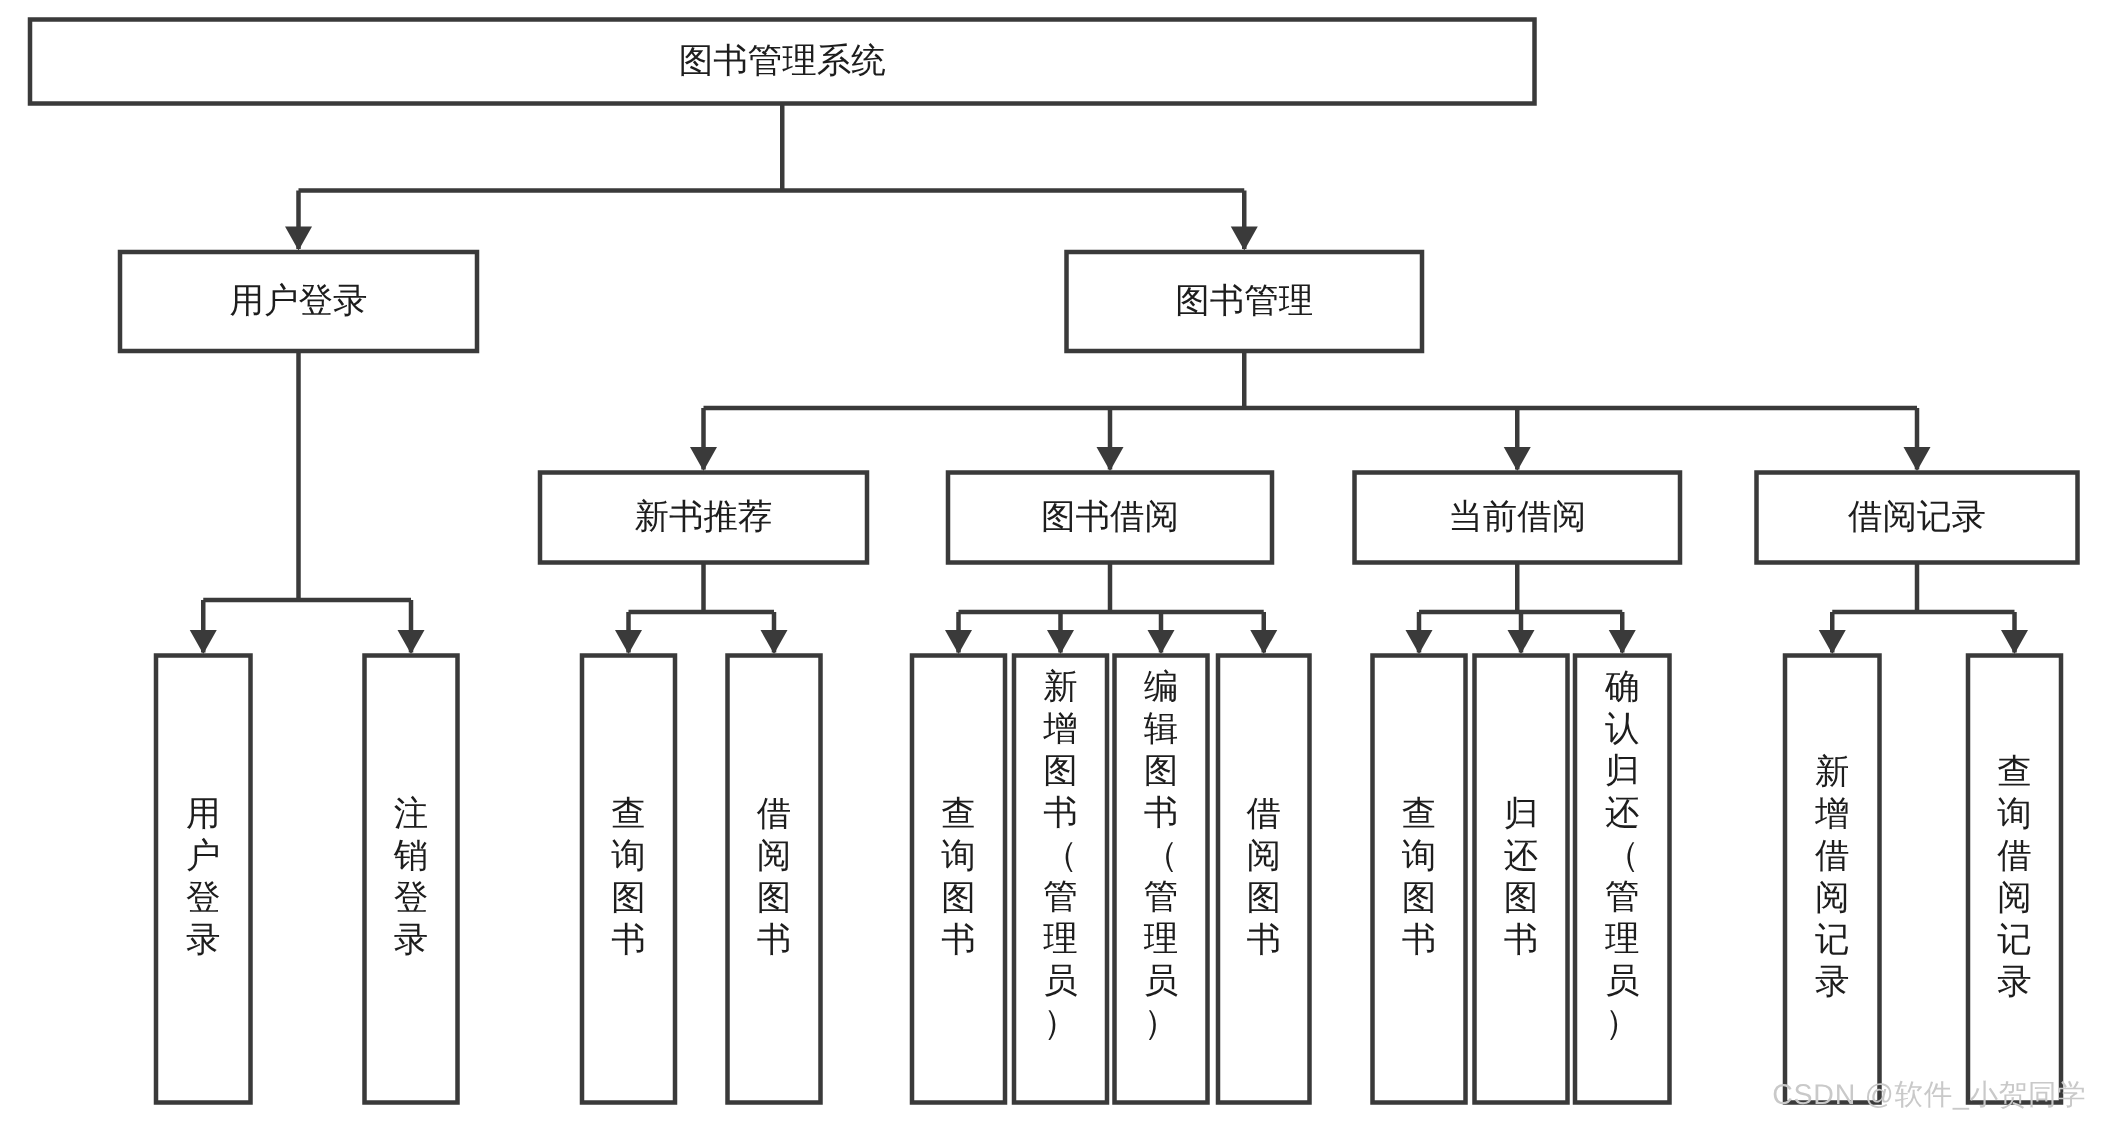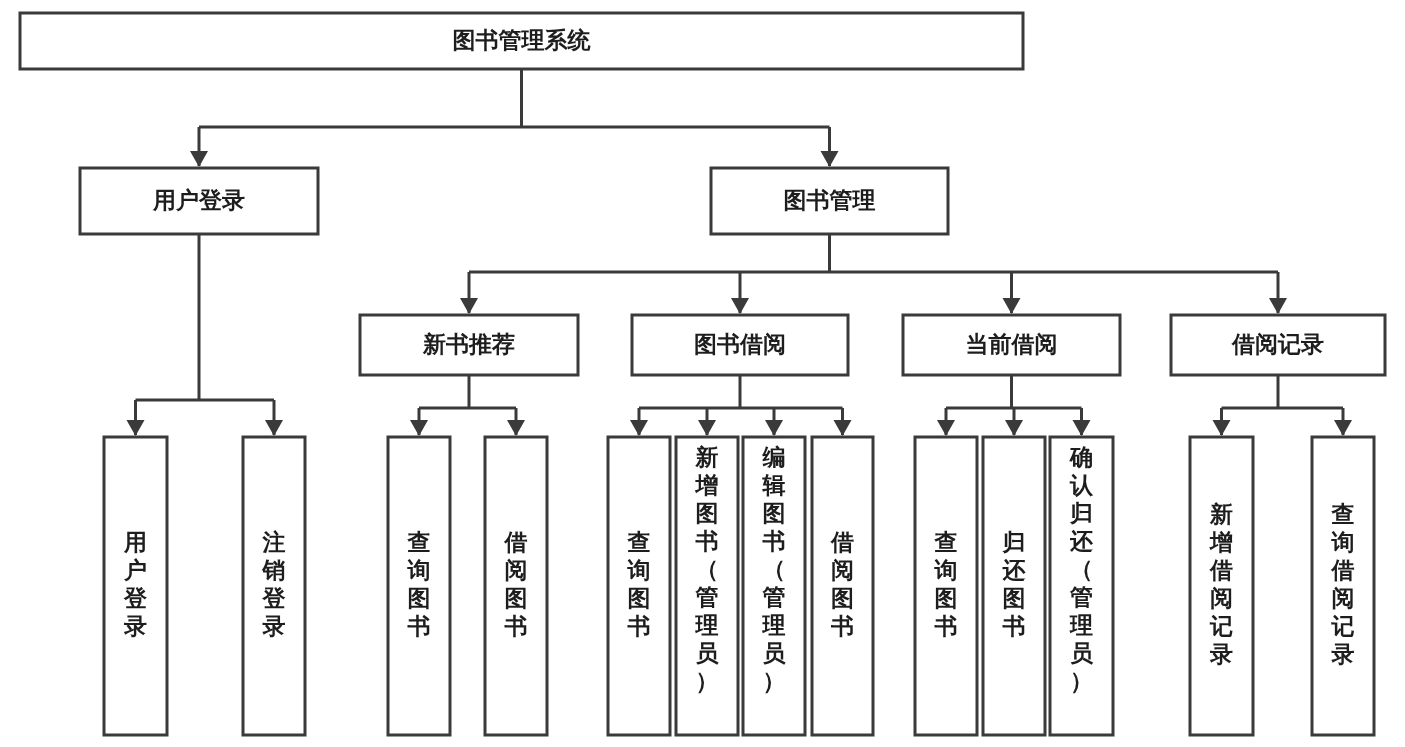--- a/index.html
+++ b/index.html
@@ -11,21 +11,20 @@
     width: 1405px;
     height: 747px;
     font-family: "Liberation Sans", "DejaVu Sans", sans-serif;
     overflow: hidden;
   }
   #diagram-root {
     position: relative;
     width: 1405px;
     height: 747px;
     background: #ffffff;
-    font-weight: bold;
   }
   svg.canvas {
     position: absolute;
     left: 0;
     top: 0;
     width: 1405px;
     height: 747px;
   }
   .node-rect {
     fill: #ffffff;
@@ -203,13 +202,14 @@
         <g>
           <rect x="1190" y="437" width="63" height="298" class="node-rect"></rect>
           <text x="1221.5" y="0" class="node-label-v"><tspan x="1221.5" y="522">新</tspan><tspan x="1221.5" y="550">增</tspan><tspan x="1221.5" y="578">借</tspan><tspan x="1221.5" y="606">阅</tspan><tspan x="1221.5" y="634">记</tspan><tspan x="1221.5" y="662">录</tspan></text>
         </g>
         <g>
           <rect x="1312" y="437" width="62" height="298" class="node-rect"></rect>
           <text x="1343" y="0" class="node-label-v"><tspan x="1343" y="522">查</tspan><tspan x="1343" y="550">询</tspan><tspan x="1343" y="578">借</tspan><tspan x="1343" y="606">阅</tspan><tspan x="1343" y="634">记</tspan><tspan x="1343" y="662">录</tspan></text>
         </g>
       </g>
   </svg>
+  <div class="watermark">CSDN @软件_小贺同学</div>
 </div>
 
 </body></html>

